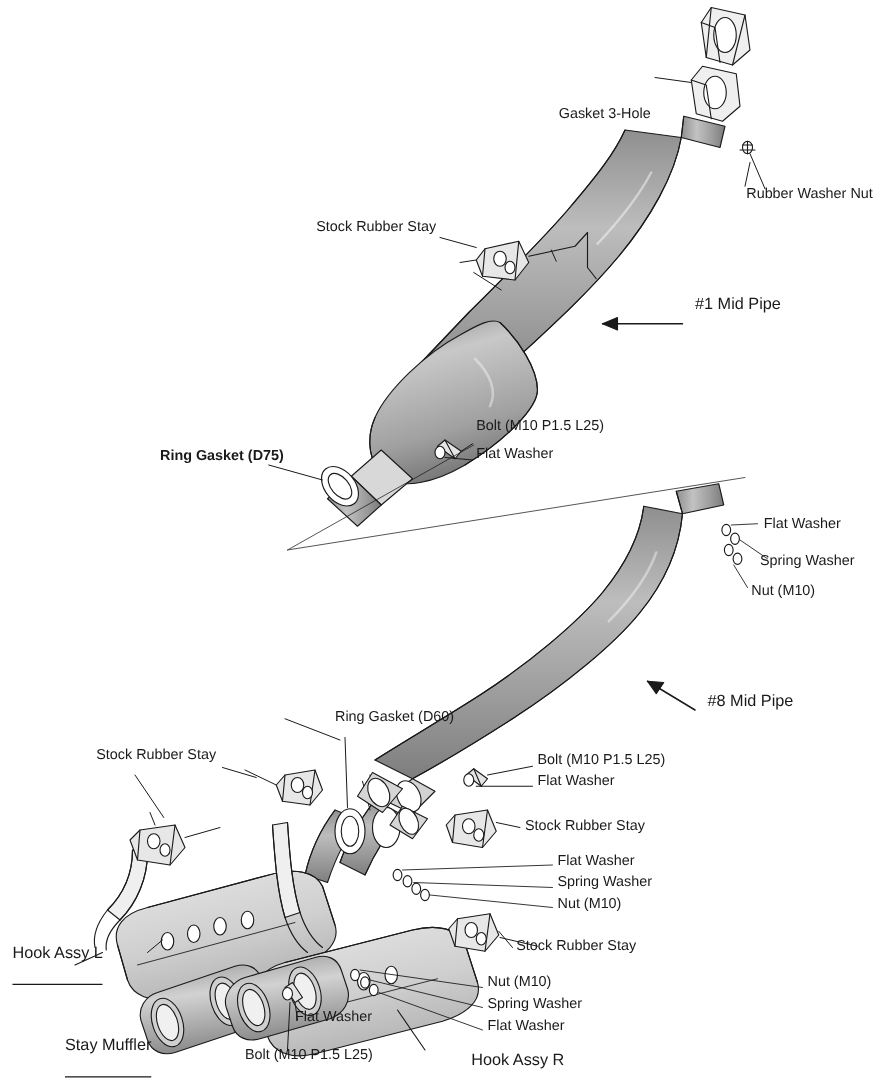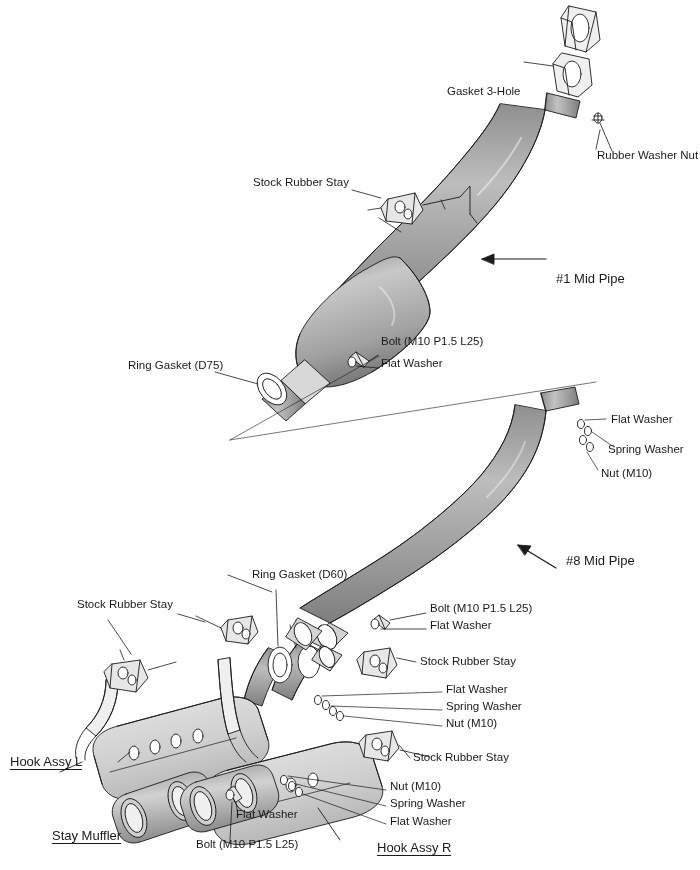--- a/index.html
+++ b/index.html
@@ -27,21 +27,21 @@
     font-size: 11.5px;
     color: #1a1a1a;
     white-space: nowrap;
     line-height: 1.1;
   }
   .lbl.big {
     font-size: 13px;
   }
   .lbl.underline {
     border-bottom: 1.3px solid #1a1a1a;
-    padding-bottom: 0;
+    padding-bottom: 18px;
   }
 </style>
 </head>
 <body>
 
 <div id="page">
 
   <svg id="art" viewBox="0 0 700 870">
     <defs>
       <linearGradient id="pipeGrad" x1="0" y1="0" x2="0" y2="1">
@@ -391,29 +391,29 @@
         <path d="M430 757 L400 750"></path>
         <path d="M118 762 L130 752"></path>
       </g>
 
     </g>
   </svg>
 
   <div class="lbl" style="left:447px; top:42px;margin-top:43px;">Gasket 3-Hole</div>
   <div class="lbl" style="left:597px; top:149px;">Rubber Washer Nut</div>
   <div class="lbl" style="left:253px; top:176px;">Stock Rubber Stay</div>
-  <div class="lbl big" style="left:556px; top:236px;margin-top:36px;">#1 Mid Pipe</div>
+  <div class="lbl big" style="left:556px; top:236px;">#1 Mid Pipe</div>
   <div class="lbl" style="left:381px; top:335px;">Bolt (M10 P1.5 L25)</div>
   <div class="lbl" style="left:381px; top:357px;">Flat Washer</div>
-  <div class="lbl" style="left:128px; top:359px;">Ring Gasket (D75)</div>
+  <div class="lbl" style="left:128px; top:359px;font-weight:bold;">Ring Gasket (D75)</div>
   <div class="lbl" style="left:611px; top:413px;">Flat Washer</div>
   <div class="lbl" style="left:608px; top:443px;">Spring Washer</div>
   <div class="lbl" style="left:601px; top:467px;">Nut (M10)</div>
   <div class="lbl big" style="left:566px; top:554px;">#8 Mid Pipe</div>
-  <div class="lbl" style="left:224px; top:568px;padding-left:28px;">Ring Gasket (D60)</div>
+  <div class="lbl" style="left:240px; top:568px;padding-left:28px;">Ring Gasket (D60)</div>
   <div class="lbl" style="left:77px; top:598px;">Stock Rubber Stay</div>
   <div class="lbl" style="left:430px; top:602px;">Bolt (M10 P1.5 L25)</div>
   <div class="lbl" style="left:430px; top:619px;">Flat Washer</div>
   <div class="lbl" style="left:420px; top:655px;">Stock Rubber Stay</div>
   <div class="lbl" style="left:446px; top:683px;">Flat Washer</div>
   <div class="lbl" style="left:446px; top:700px;">Spring Washer</div>
   <div class="lbl" style="left:446px; top:717px;">Nut (M10)</div>
   <div class="lbl" style="left:413px; top:751px;">Stock Rubber Stay</div>
   <div class="lbl big underline" style="left:10px; top:755px;">Hook Assy L</div>
   <div class="lbl" style="left:390px; top:780px;">Nut (M10)</div>

